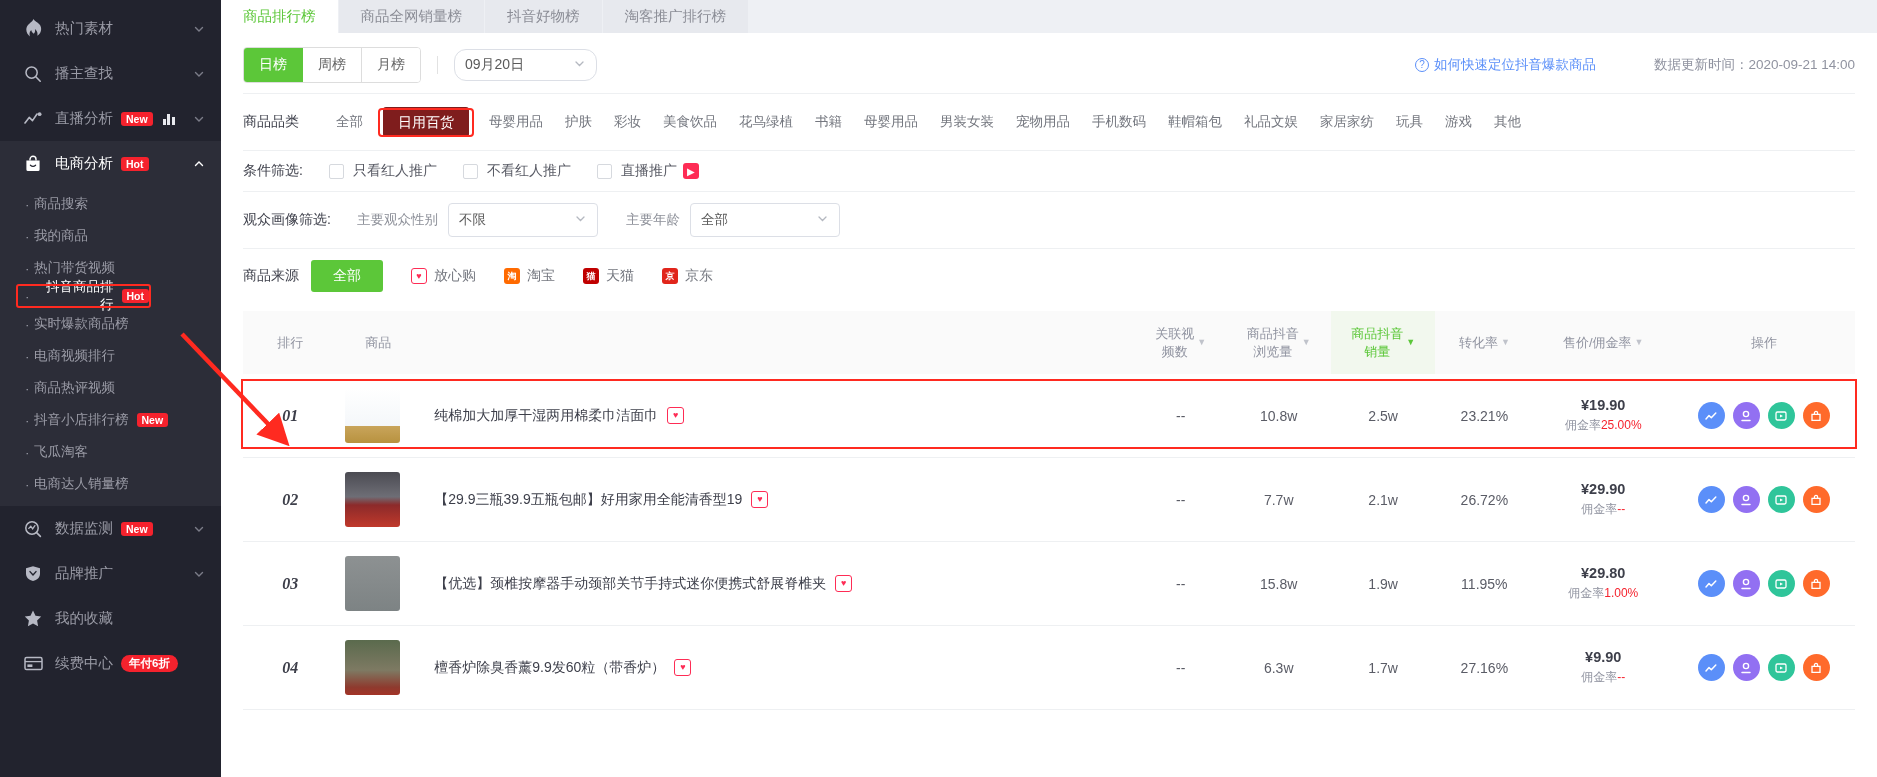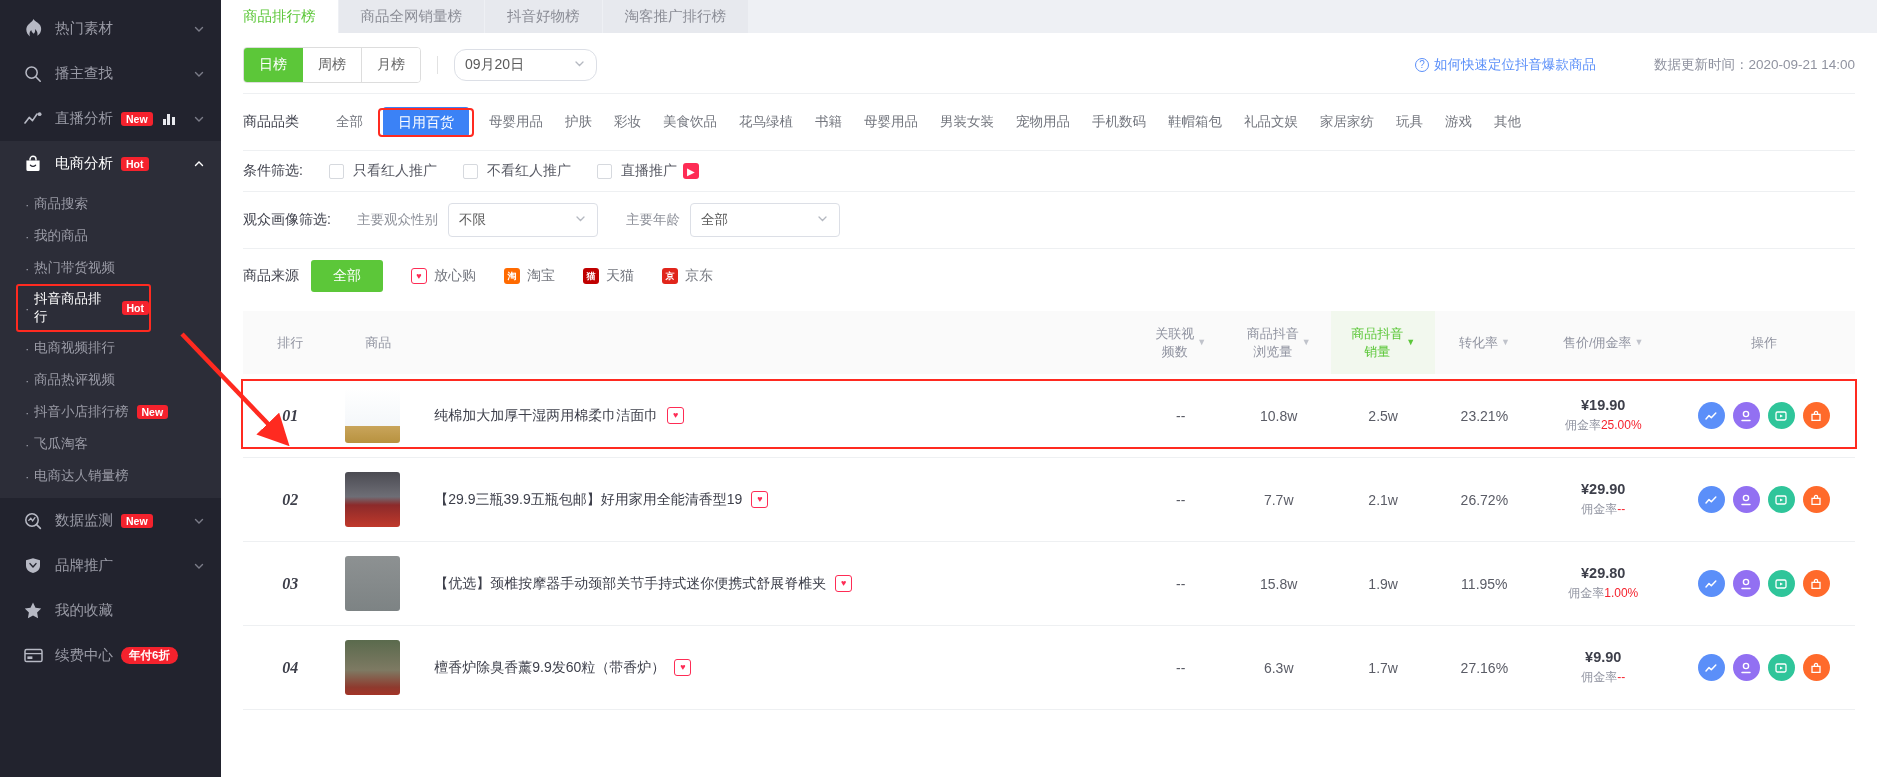--- a/index.html
+++ b/index.html
@@ -54,22 +54,23 @@
     color: #9a9ba6; font-size: 13.5px; cursor: pointer;
     position: relative;
   }
   .subnav-item::before {
     content: "·"; position: absolute; left: 25px; color: #9a9ba6;
   }
   .subnav-item.active { color: #ffffff; }
   .subnav-item.highlight {
     outline: 2.5px solid #ff2a20;
     margin: 2px 72px 2px 18px;
-    padding-left: 16px; height: 44px;
+    padding-left: 16px; height: 20px;
     border-radius: 1px;
+    text-align: right;
   }
   .subnav-item.highlight::before { left: 7px; }
 
   
   .arrow-svg { position: absolute; left: 178px; top: 330px; z-index: 40; pointer-events: none; }
 
   
   .main {
     flex: 1 1 auto; height: 777px;
     background: #eef0f4;
@@ -117,21 +118,21 @@
   hr.sep { border: none; border-top: 1px solid #eef0f2; margin: 0 22px; }
 
   
   .filter-row { display: flex; align-items: center; padding: 13px 22px; }
   .filter-label { font-size: 14px; color: #3d3f4a; flex: 0 0 auto; margin-right: 26px; white-space: nowrap;}
   .cats { display: flex; align-items: center; flex: 1 1 auto; }
   .cat {
     font-size: 13.5px; color: #74777f; cursor: pointer;
     padding: 6px 11px; border-radius: 3px; white-space: nowrap;
   }
-  .cat.active { background: #3b82f6; color: #fff; padding: 7px 15px; font-size: 14px; }
+  .cat.active { background: #7f1d1d; color: #fff; padding: 7px 15px; font-size: 14px; }
   .cat-wrap.highlight { outline: 2.5px solid #ff2a20; padding: 3px; border-radius: 2px; display:inline-block; margin: 0 6px;}
 
   
   .cond-row { display: flex; align-items: center; padding: 11px 22px; }
   .cond-item { display: flex; align-items: center; margin-right: 26px; cursor: pointer; }
   .chk {
     width: 15px; height: 15px; border: 1px solid #d6d9de; border-radius: 2px;
     background: #fff; margin-right: 9px; flex: 0 0 15px;
   }
   .cond-text { font-size: 14px; color: #5a5c66; white-space: nowrap; }
@@ -278,20 +279,23 @@
       </div>
       <div class="subnav-item">
         <span>我的商品</span>
       </div>
       <div class="subnav-item">
         <span>热门带货视频</span>
       </div>
       <div class="subnav-item active highlight">
         <span>抖音商品排行</span>
         <span class="badge">Hot</span>
+      </div>
+      <div class="subnav-item">
+        <span>实时爆款商品榜</span>
       </div>
       <div class="subnav-item">
         <span>电商视频排行</span>
       </div>
       <div class="subnav-item">
         <span>商品热评视频</span>
       </div>
       <div class="subnav-item">
         <span>抖音小店排行榜</span>
         <span class="badge">New</span>

